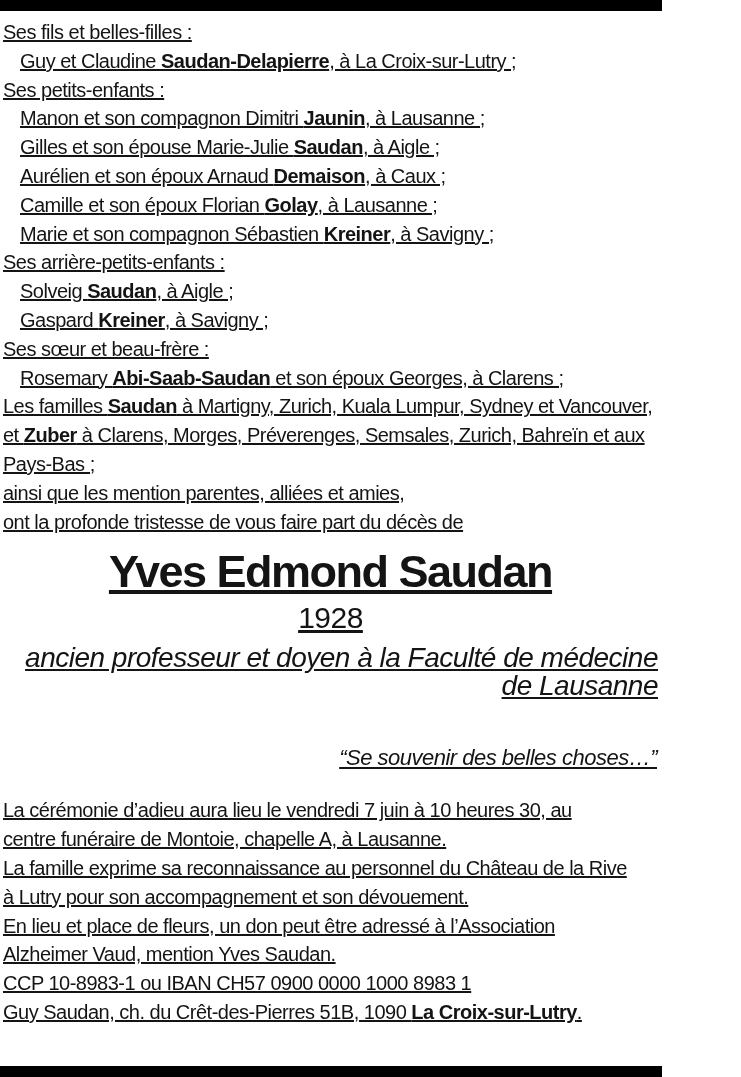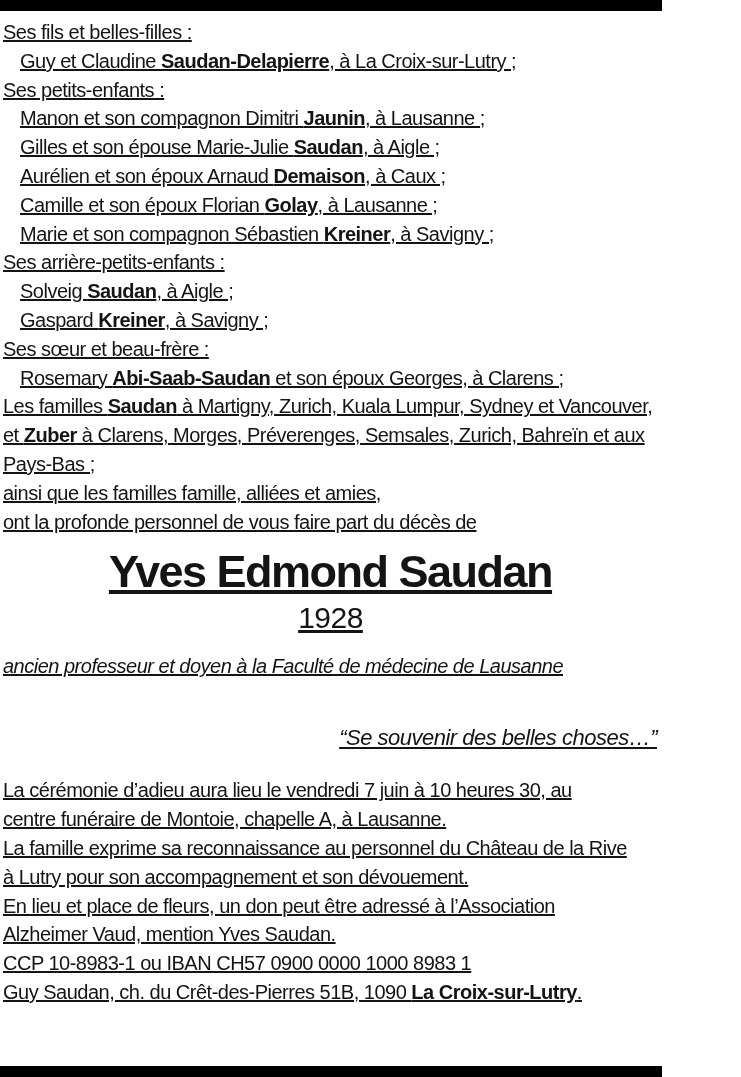--- a/index.html
+++ b/index.html
@@ -53,24 +53,24 @@
     font-weight: bold;
     letter-spacing: -1.5px;
   }
   .birth-year {
     text-align: center;
     font-size: 30px;
     line-height: 40px;
     letter-spacing: -0.5px;
   }
   .deceased-title {
-    margin-top: 14px;
-    text-align: left;
+    margin-top: 6px;
+    text-align: right;
     font-style: italic;
-    font-size: 20px;
+    font-size: 28px;
     line-height: 28px;
     letter-spacing: -0.5px;
   }
   .quote {
     margin-top: 43px;
     text-align: right;
     font-style: italic;
     font-size: 22px;
     line-height: 29px;
     letter-spacing: -0.5px;
@@ -97,22 +97,22 @@
         <div class="line indent"><span>Camille et son époux Florian </span><span class="b">Golay</span><span>, à Lausanne ;</span></div>
         <div class="line indent"><span>Marie et son compagnon Sébastien </span><span class="b">Kreiner</span><span>, à Savigny ;</span></div>
         <div class="line"><span>Ses arrière-petits-enfants :</span></div>
         <div class="line indent"><span>Solveig </span><span class="b">Saudan</span><span>, à Aigle ;</span></div>
         <div class="line indent"><span>Gaspard </span><span class="b">Kreiner</span><span>, à Savigny ;</span></div>
         <div class="line"><span>Ses sœur et beau-frère :</span></div>
         <div class="line indent"><span>Rosemary </span><span class="b">Abi-Saab-Saudan</span><span> et son époux Georges, à Clarens ;</span></div>
         <div class="line"><span>Les familles </span><span class="b">Saudan</span><span> à Martigny, Zurich, Kuala Lumpur, Sydney et Vancouver,</span></div>
         <div class="line"><span>et </span><span class="b">Zuber</span><span> à Clarens, Morges, Préverenges, Semsales, Zurich, Bahreïn et aux</span></div>
         <div class="line"><span>Pays-Bas ;</span></div>
-        <div class="line"><span>ainsi que les familles famille, alliées et amies,</span></div>
-        <div class="line"><span>ont la profonde personnel de vous faire part du décès de</span></div>
+        <div class="line"><span>ainsi que les mention parentes, alliées et amies,</span></div>
+        <div class="line"><span>ont la profonde tristesse de vous faire part du décès de</span></div>
       </div>
 
     <div class="deceased-block">
       <div class="deceased-name">Yves Edmond Saudan</div>
       <div class="birth-year">1928</div>
       <div class="deceased-title">ancien professeur et doyen à la Faculté de médecine de Lausanne</div>
     </div>
 
     <div class="quote">“Se souvenir des belles choses…”</div>
 

